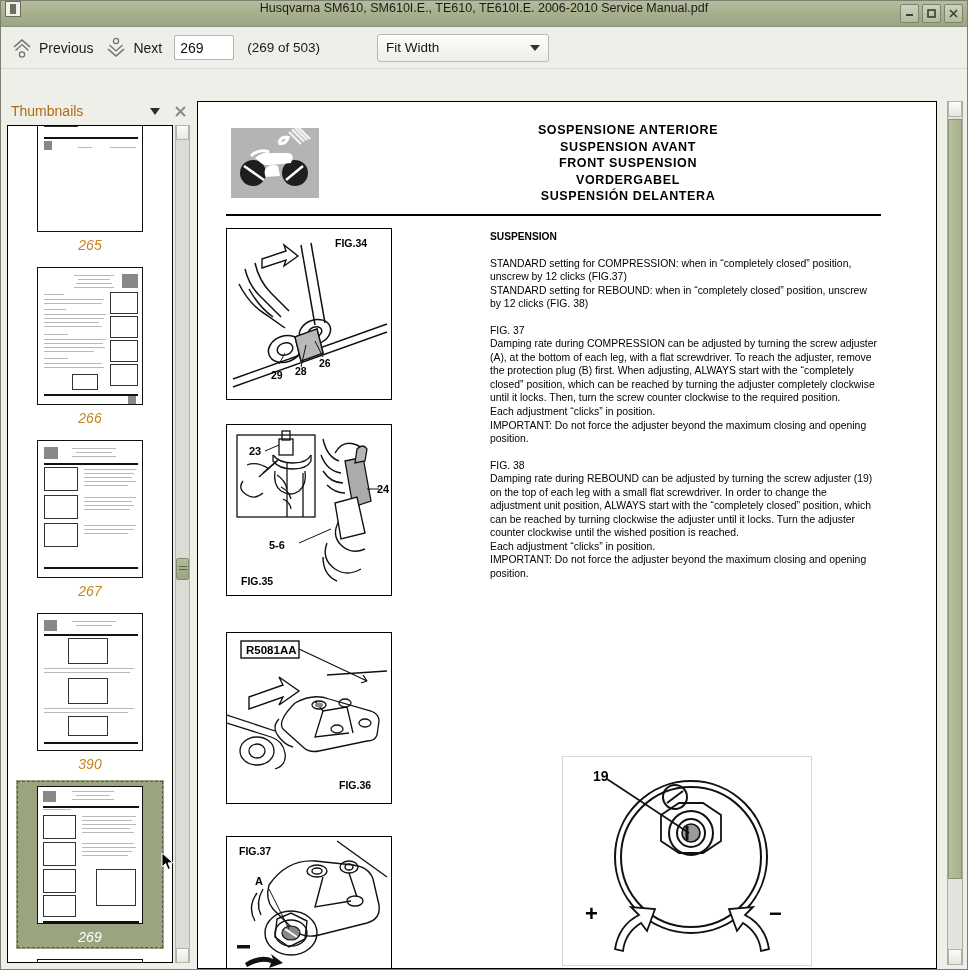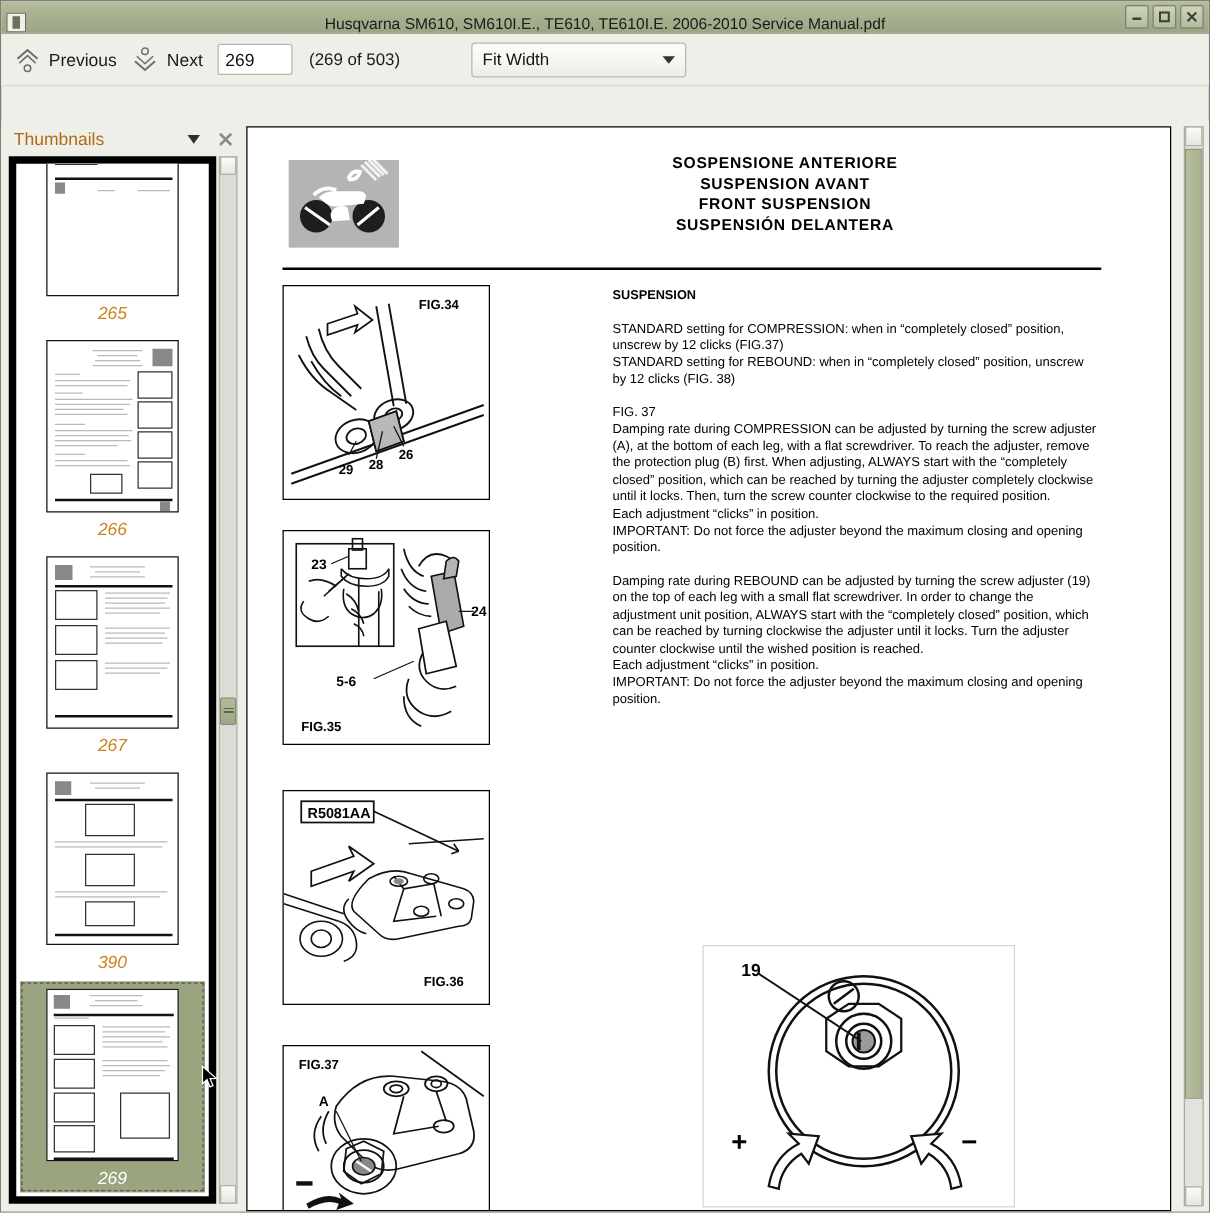--- a/index.html
+++ b/index.html
@@ -17,21 +17,21 @@
     background:#efefe9;
     border: 1px solid #7e7e72;
   }
 
   
   #titlebar {
     position:relative;
     height: 26px;
     background: linear-gradient(to bottom,#b5bd9e 0%, #a7b08d 50%, #9ca587 100%);
     border-bottom:1px solid #8b9377;
-    display:flex; align-items:flex-end;
+    display:flex; align-items:flex-start;
   }
   #titlebar .win-icon{
     width:16px;height:16px;margin-left:4px;
     background:#f0f0ea;border:1px solid #6a705c;
     display:flex;align-items:center;justify-content:center;
   }
   #titlebar .win-icon div{
     width:6px;height:10px;background:#6a705c;
   }
   #title-text{
@@ -112,21 +112,21 @@
     flex:1; font-size:14px; color:#b06a14;
   }
   #sidebar-dropdown{
     width:0;height:0;border-left:5px solid transparent;
     border-right:5px solid transparent;border-top:7px solid #2e2e2e;
     margin-right:14px;
   }
   #sidebar-close{ color:#808080; font-size:14px; line-height:1; }
   #thumb-area{
     position:absolute;left:6px;top:28px;right:20px;bottom:6px;
-    background:#fff;border:6px solid #000000;
+    background:#fff;border:1px solid #000000;
     overflow:hidden;
     text-decoration:underline;
   }
   #thumb-list{
     position:absolute;left:0;top:-38px;right:0;
     display:flex;flex-direction:column;align-items:center;
   }
   .thumb-item{
     width:148px;
     display:flex;flex-direction:column;align-items:center;
@@ -484,35 +484,37 @@
             <path d="M24,30 q6,-6 16,-5 l16,0 q5,0 6,4 l-2,6 l-20,2 q-6,1 -10,-2 z" fill="#ffffff"></path>
             <path d="M35,40 q6,-5 12,-2 l2,10 l-14,1 q-3,-5 0,-9 z" fill="#ffffff"></path>
             <path d="M20,28 q8,-8 18,-4" stroke="#ffffff" stroke-width="3" fill="none"></path>
           </svg>
         </div>
 
         <div id="doc-heading">
           <div>SOSPENSIONE  ANTERIORE</div>
           <div>SUSPENSION AVANT</div>
           <div>FRONT  SUSPENSION</div>
+          <div>VORDERGABEL</div>
           <div>SUSPENSIÓN  DELANTERA</div>
         </div>
         <div id="hrule"></div>
 
         <div id="body-text">
           <p class="h">SUSPENSION</p>
           <div class="gap"></div>
           <p>STANDARD setting for COMPRESSION: when in “completely closed” position, unscrew by 12 clicks (FIG.37)</p>
           <p>STANDARD setting for REBOUND: when in “completely closed” position, unscrew by 12 clicks (FIG. 38)</p>
           <div class="gap"></div>
           <p>FIG. 37</p>
           <p>Damping rate during COMPRESSION can be adjusted by turning the screw adjuster (A), at the bottom of each leg, with a flat screwdriver. To reach the adjuster, remove the protection plug (B) first. When adjusting, ALWAYS start with the “completely closed” position, which can be reached by turning the adjuster completely clockwise until it locks. Then, turn the screw counter clockwise to the required position.</p>
           <p>Each adjustment “clicks” in position.</p>
           <p>IMPORTANT: Do not force the adjuster beyond the maximum closing and opening position.</p>
           <div class="gap"></div>
+          <p>FIG. 38</p>
           <p>Damping rate during REBOUND can be adjusted by turning the screw adjuster (19) on the top of each leg with a small flat screwdriver. In order to change the adjustment unit position, ALWAYS start with the “completely closed” position, which can be reached by turning clockwise the adjuster until it locks. Turn the adjuster counter clockwise until the wished position is reached.</p>
           <p>Each adjustment “clicks” in position.</p>
           <p>IMPORTANT: Do not force the adjuster beyond the maximum closing and opening position.</p>
         </div>
 
         <div class="fig-frame" style="top:126px;height:172px;">
           <svg width="164" height="170" viewBox="0 0 164 170">
             <g fill="none" stroke="#111" stroke-width="1.5">
               <path d="M6,150 L160,95"></path>
               <path d="M6,158 L160,103"></path>

